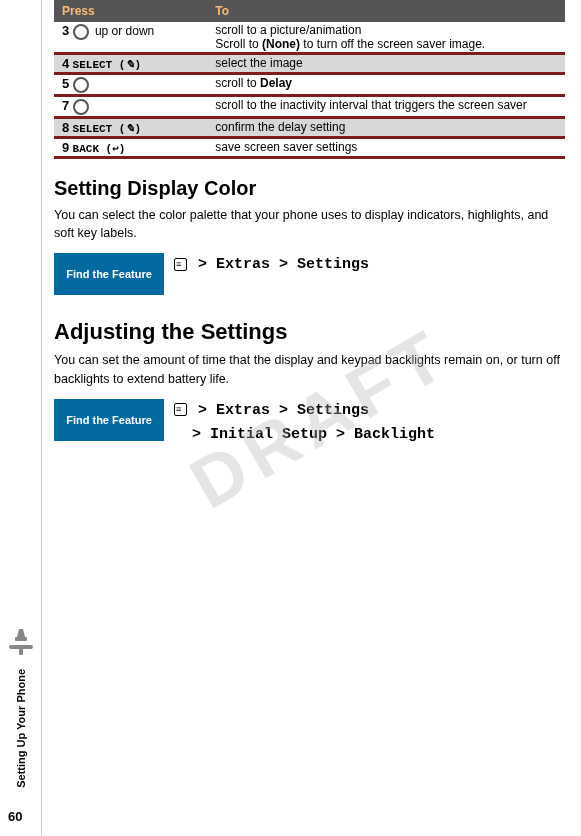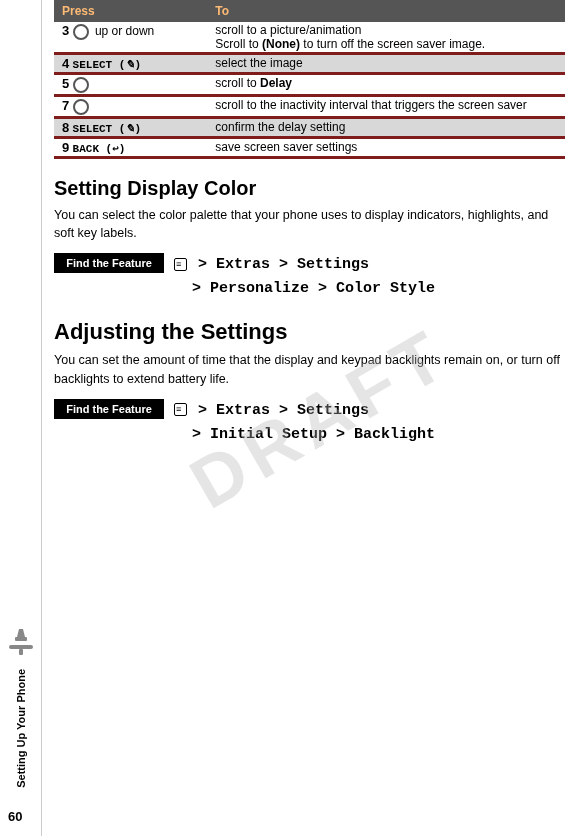--- a/index.html
+++ b/index.html
@@ -157,25 +157,25 @@
     }
 
     
     .find-feature-row {
       display: flex;
       align-items: flex-start;
       margin: 8px 0 14px 0;
     }
 
     .find-feature-label {
-      background: #000000;
+      background: #0369a1;
       color: #fff;
       font-size: 11px;
       font-weight: bold;
-      padding: 4px 7px;
+      padding: 15px 7px;
       white-space: nowrap;
       min-width: 110px;
       text-align: center;
       margin-right: 10px;
       font-family: Arial, sans-serif;
     }
 
     .find-feature-path {
       font-size: 15px;
       font-family: 'Courier New', monospace;
@@ -307,21 +307,21 @@
 
   <div>
     <div class="section-heading-italic">Setting Display Color</div>
     <p class="section-body">You can select the color palette that your phone uses to display indicators, highlights, and soft key labels.</p>
 
     <div class="find-feature-row">
       <div class="find-feature-label">Find the Feature</div>
       <div class="find-feature-path">
         <span class="menu-icon"></span>
         <span>&gt; Extras &gt; Settings</span><br>
-        &nbsp;&nbsp;<span>&gt; Personalize &gt; Color Style</span>
+        &nbsp;&nbsp;
       </div>
     </div>
   </div>
 
   <div>
     <div class="section-heading-italic" style="font-size:22px;">Adjusting the Settings</div>
     <p class="section-body">You can set the amount of time that the display and keypad backlights remain on, or turn off backlights to extend battery life.</p>
 
     <div class="find-feature-row">
       <div class="find-feature-label">Find the Feature</div>

